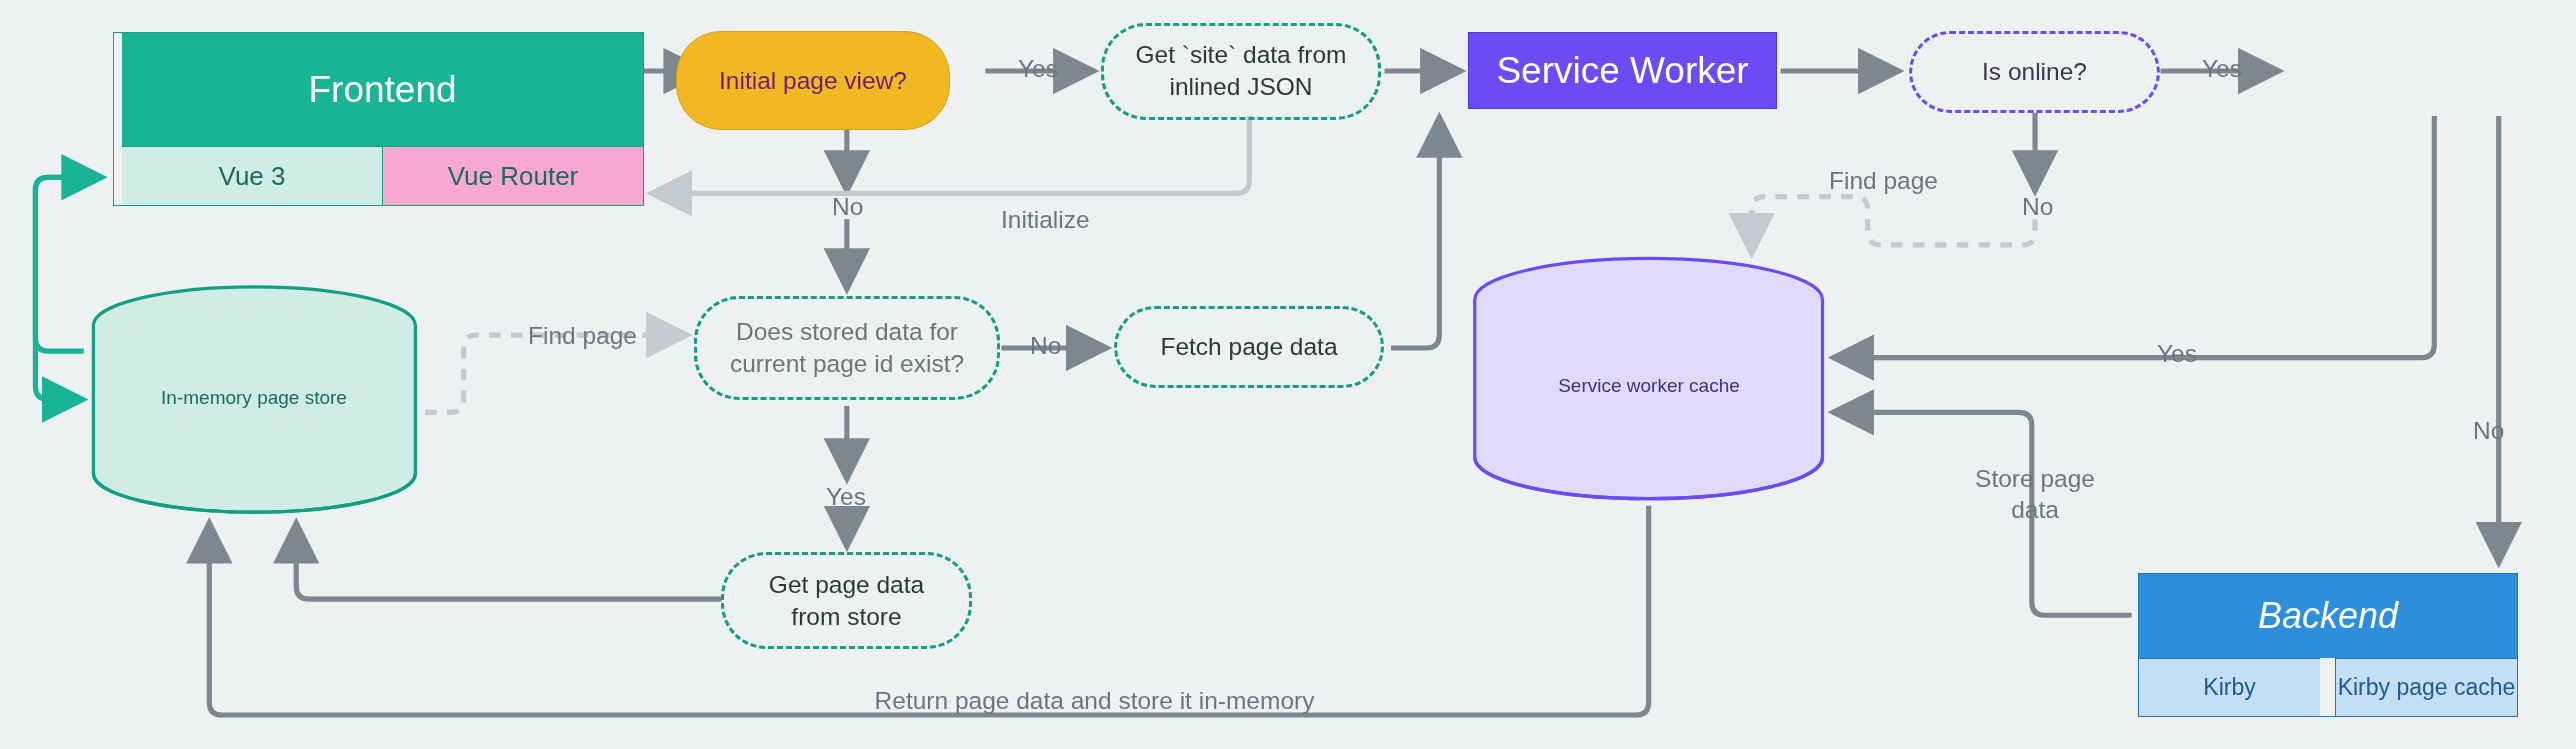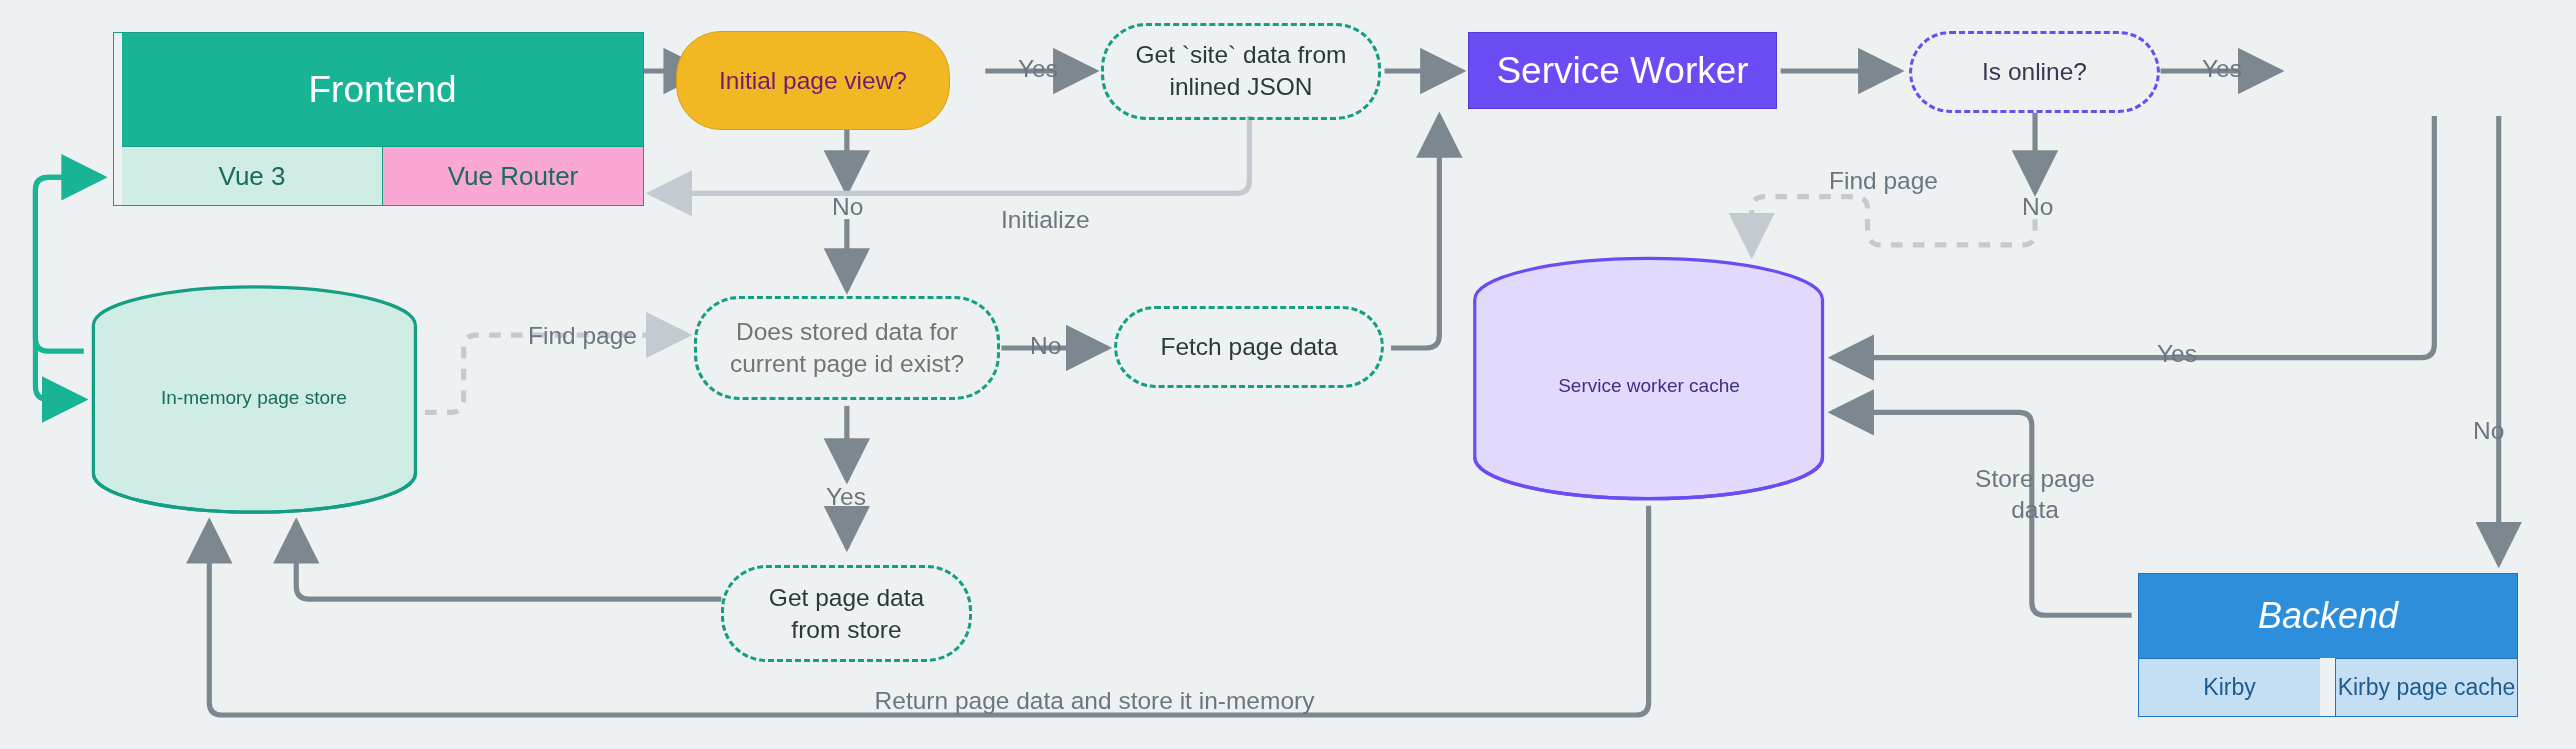--- a/index.html
+++ b/index.html
@@ -221,21 +221,21 @@
   </div>
 
   <div class="pill solid" style="left:676px;top:31px;width:274px;height:99px;background:#f2b824;border-color:#d99f14;color:#701a75;">Initial page view?</div>
 
   <div class="pill" style="left:1101px;top:22.5px;width:280px;height:97px;border-color:#149e83;color:#2a3a36;">Get `site` data from inlined JSON</div>
 
   <div class="pill" style="left:694px;top:296px;width:306px;height:104px;border-color:#149e83;color:#737373;">Does stored data for current page id exist?</div>
 
   <div class="pill" style="left:1114px;top:306px;width:270px;height:82px;border-color:#149e83;color:#2a3a36;">Fetch page data</div>
 
-  <div class="pill" style="left:721px;top:565px;width:251px;height:97px;border-color:#149e83;color:#2a3a36;">Get page data from store</div>
+  <div class="pill" style="left:721px;top:552px;width:251px;height:97px;border-color:#149e83;color:#2a3a36;">Get page data from store</div>
 
   <div class="pill" style="left:1909px;top:31px;width:251px;height:82px;border-color:#6a4cf2;color:#3a3550;">Is online?</div>
 
 
   <div class="cyl-label" style="left:135px;top:386px;color:#1a6b59;">In-memory page store</div>
   <div class="cyl-label" style="left:1530px;top:374px;color:#3f3080;width:238px;">Service worker cache</div>
 
   <div class="elabel" style="left:1018px;top:55px;">Yes</div>
   <div class="elabel" style="left:832px;top:193px;">No</div>
   <div class="elabel" style="left:1001px;top:206px;">Initialize</div>

